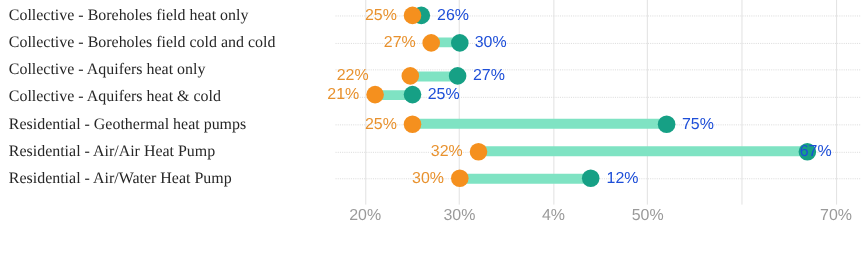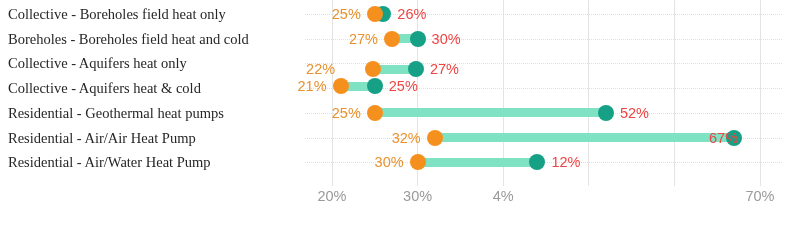--- a/index.html
+++ b/index.html
@@ -98,21 +98,21 @@
     height: 24px;
     line-height: 24px;
     font-size: 14.5px;
     white-space: nowrap;
   }
   .val-start {
     color: #E8912D;
     text-align: right;
   }
   .val-end {
-    color: #ef4444;
+    color: #1d4ed8;
     text-align: left;
   }
 
   
   .xaxis {
     position: absolute;
     left: 0;
     top: 186px;
     width: 690px;
     height: 29px;
@@ -177,49 +177,50 @@
           <div class="dot dot-end" style="left: 366.8px;"></div>
           <div class="dot dot-start" style="left: 332.56px;"></div>
           <div class="val val-start" style="right: 459.44px;">21%</div>
           <div class="val val-end" style="left: 388.8px;">25%</div>
         </div>
         <div class="row" style="top: 100.8px;">
           <div class="bar" style="left: 374.8px; width: 231.12px;"></div>
           <div class="dot dot-end" style="left: 597.92px;"></div>
           <div class="dot dot-start" style="left: 366.8px;"></div>
           <div class="val val-start" style="right: 425.2px;">25%</div>
-          <div class="val val-end" style="left: 619.92px;">52%</div>
+          <div class="val val-end" style="left: 619.92px;">75%</div>
         </div>
         <div class="row" style="top: 125.5px;">
           <div class="bar" style="left: 434.72px; width: 299.6px;"></div>
           <div class="dot dot-end" style="left: 726.32px;"></div>
           <div class="dot dot-start" style="left: 426.72px;"></div>
           <div class="val val-start" style="right: 365.28px;">32%</div>
-          <div class="val val-end" style="left: 709px; text-align: center;">67%</div>
+          <div class="val val-end" style="left: 727px; text-align: center;">67%</div>
         </div>
         <div class="row" style="top: 150.2px;">
           <div class="bar" style="left: 417.6px; width: 119.84px;"></div>
           <div class="dot dot-end" style="left: 529.44px;"></div>
           <div class="dot dot-start" style="left: 409.6px;"></div>
           <div class="val val-start" style="right: 382.4px;">30%</div>
           <div class="val val-end" style="left: 551.44px;">12%</div>
         </div>
       </div>
   </div>
 
   <div class="cat-labels" id="cat-layer">
       <div class="cat-label" style="top: 3px;">Collective - Boreholes field heat only</div>
-      <div class="cat-label" style="top: 27.7px;">Boreholes - Boreholes field heat and cold</div>
+      <div class="cat-label" style="top: 27.7px;">Collective - Boreholes field cold and cold</div>
       <div class="cat-label" style="top: 52.4px;">Collective - Aquifers heat only</div>
       <div class="cat-label" style="top: 77.1px;">Collective - Aquifers heat &amp; cold</div>
       <div class="cat-label" style="top: 101.8px;">Residential - Geothermal heat pumps</div>
       <div class="cat-label" style="top: 126.5px;">Residential - Air/Air Heat Pump</div>
       <div class="cat-label" style="top: 151.2px;">Residential - Air/Water Heat Pump</div>
     </div>
 
   <div class="xaxis" id="xaxis-layer">
       <div class="xtick" style="left: 332px;">20%</div>
       <div class="xtick" style="left: 417.6px;">30%</div>
       <div class="xtick" style="left: 503.2px;">4%</div>
+      <div class="xtick" style="left: 588.8px;">50%</div>
       <div class="xtick" style="left: 760px;">70%</div>
     </div>
 
 </div>
 
 </body></html>

